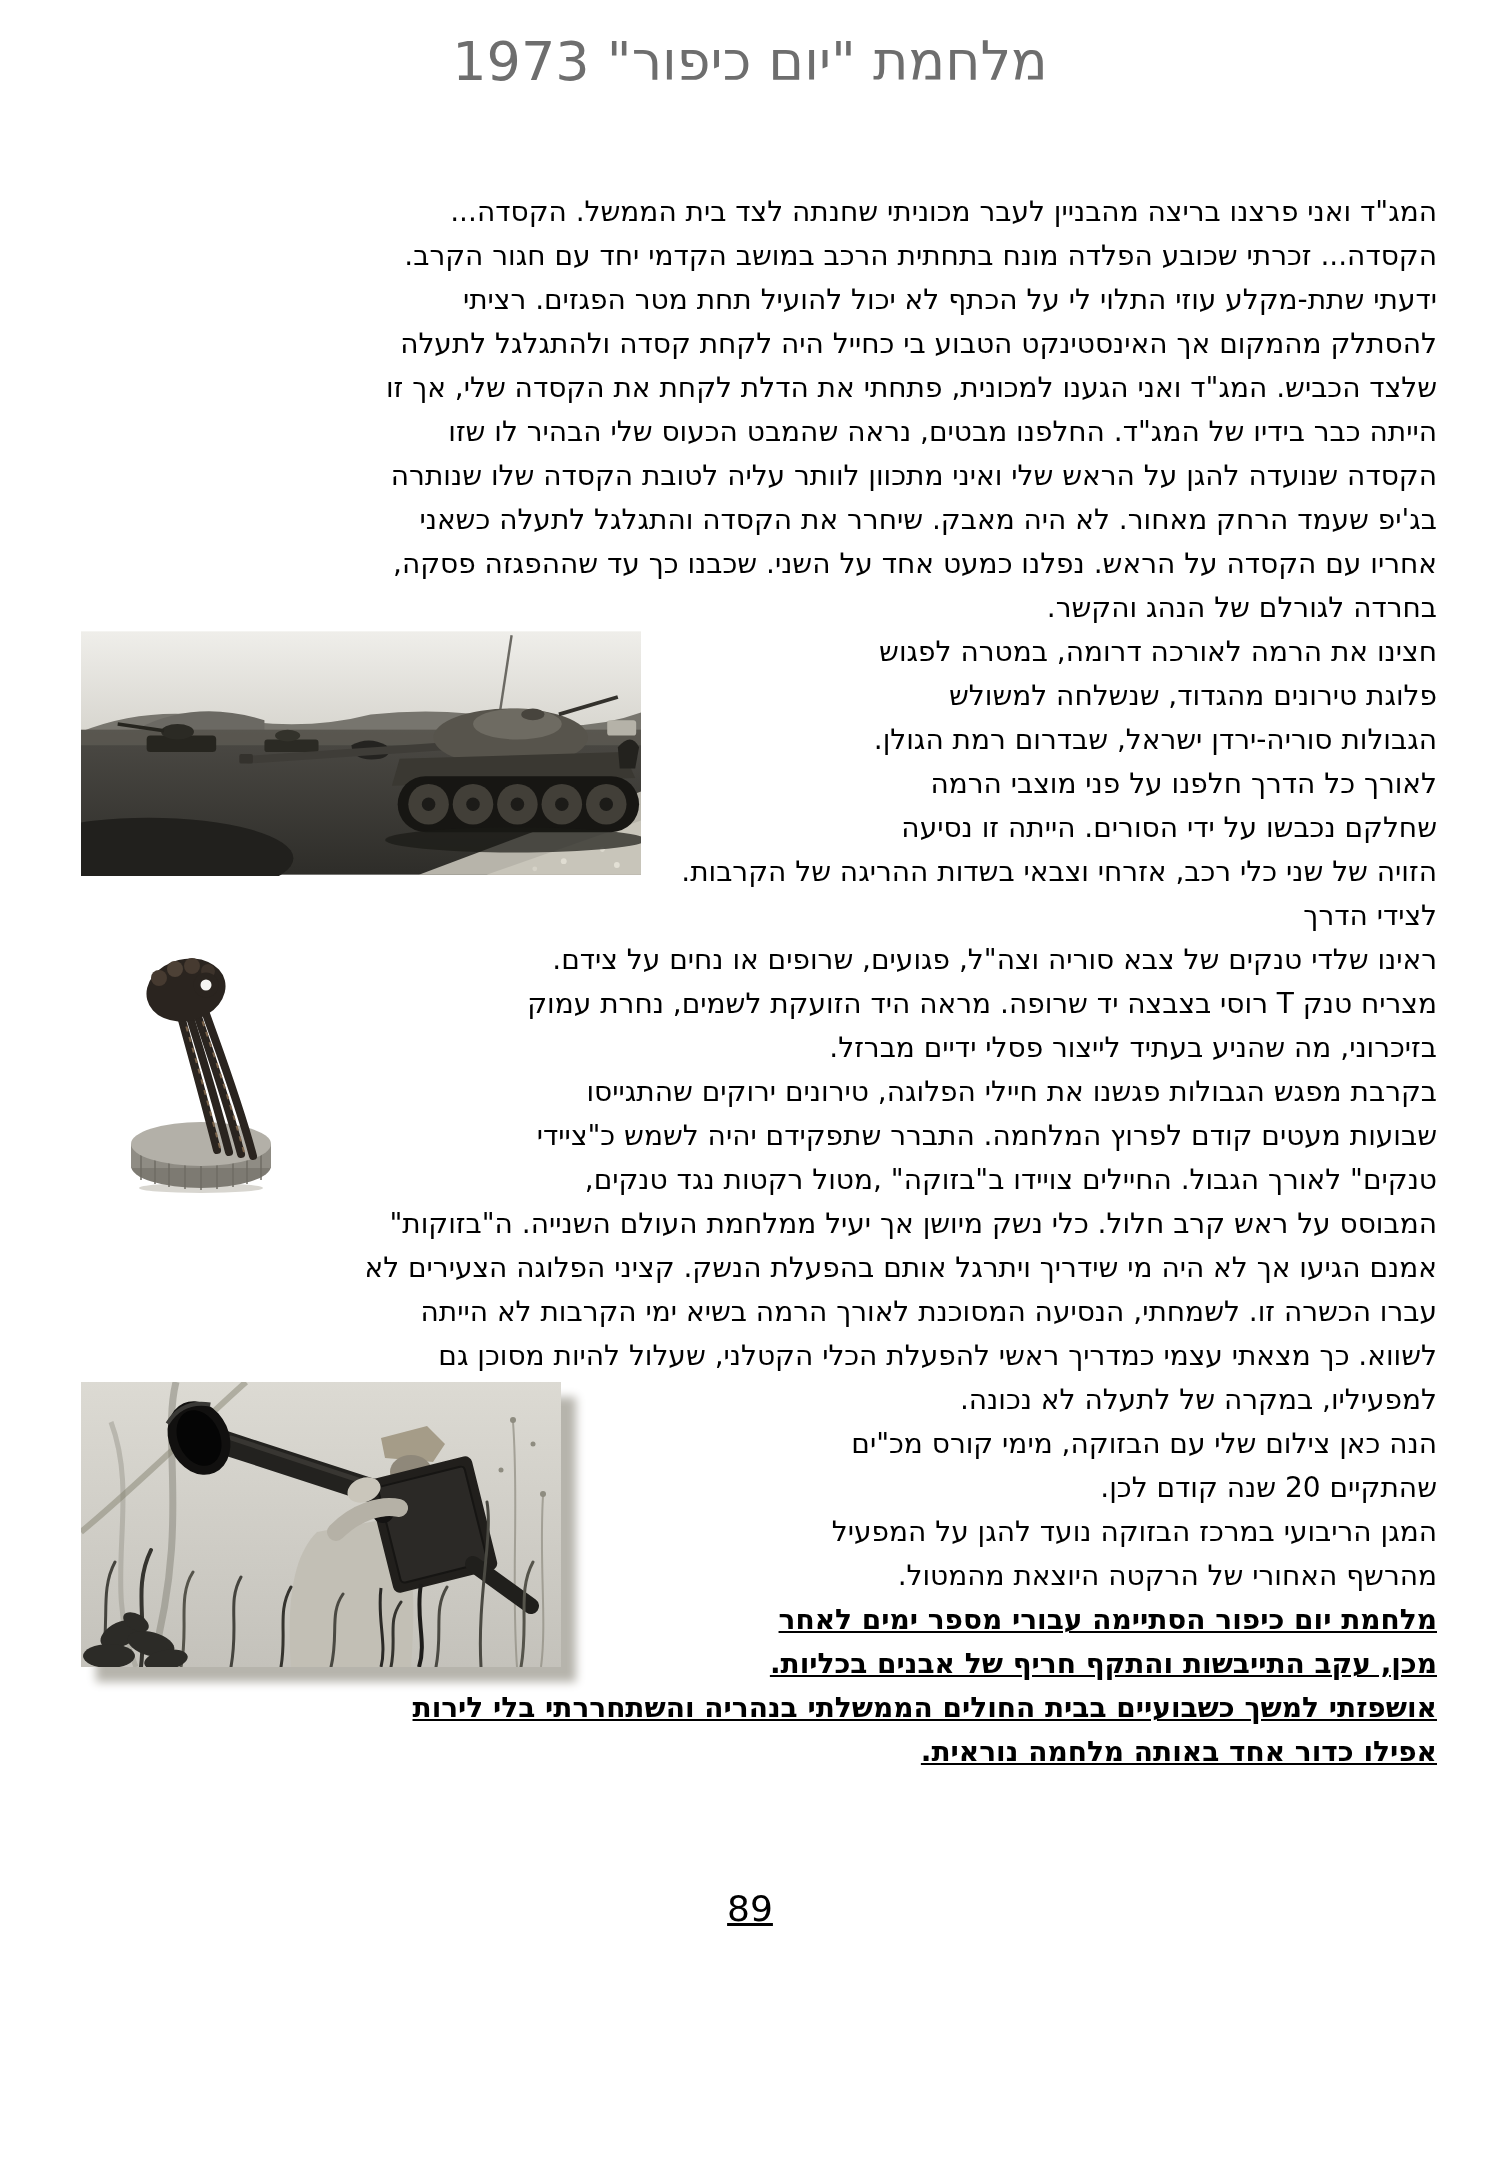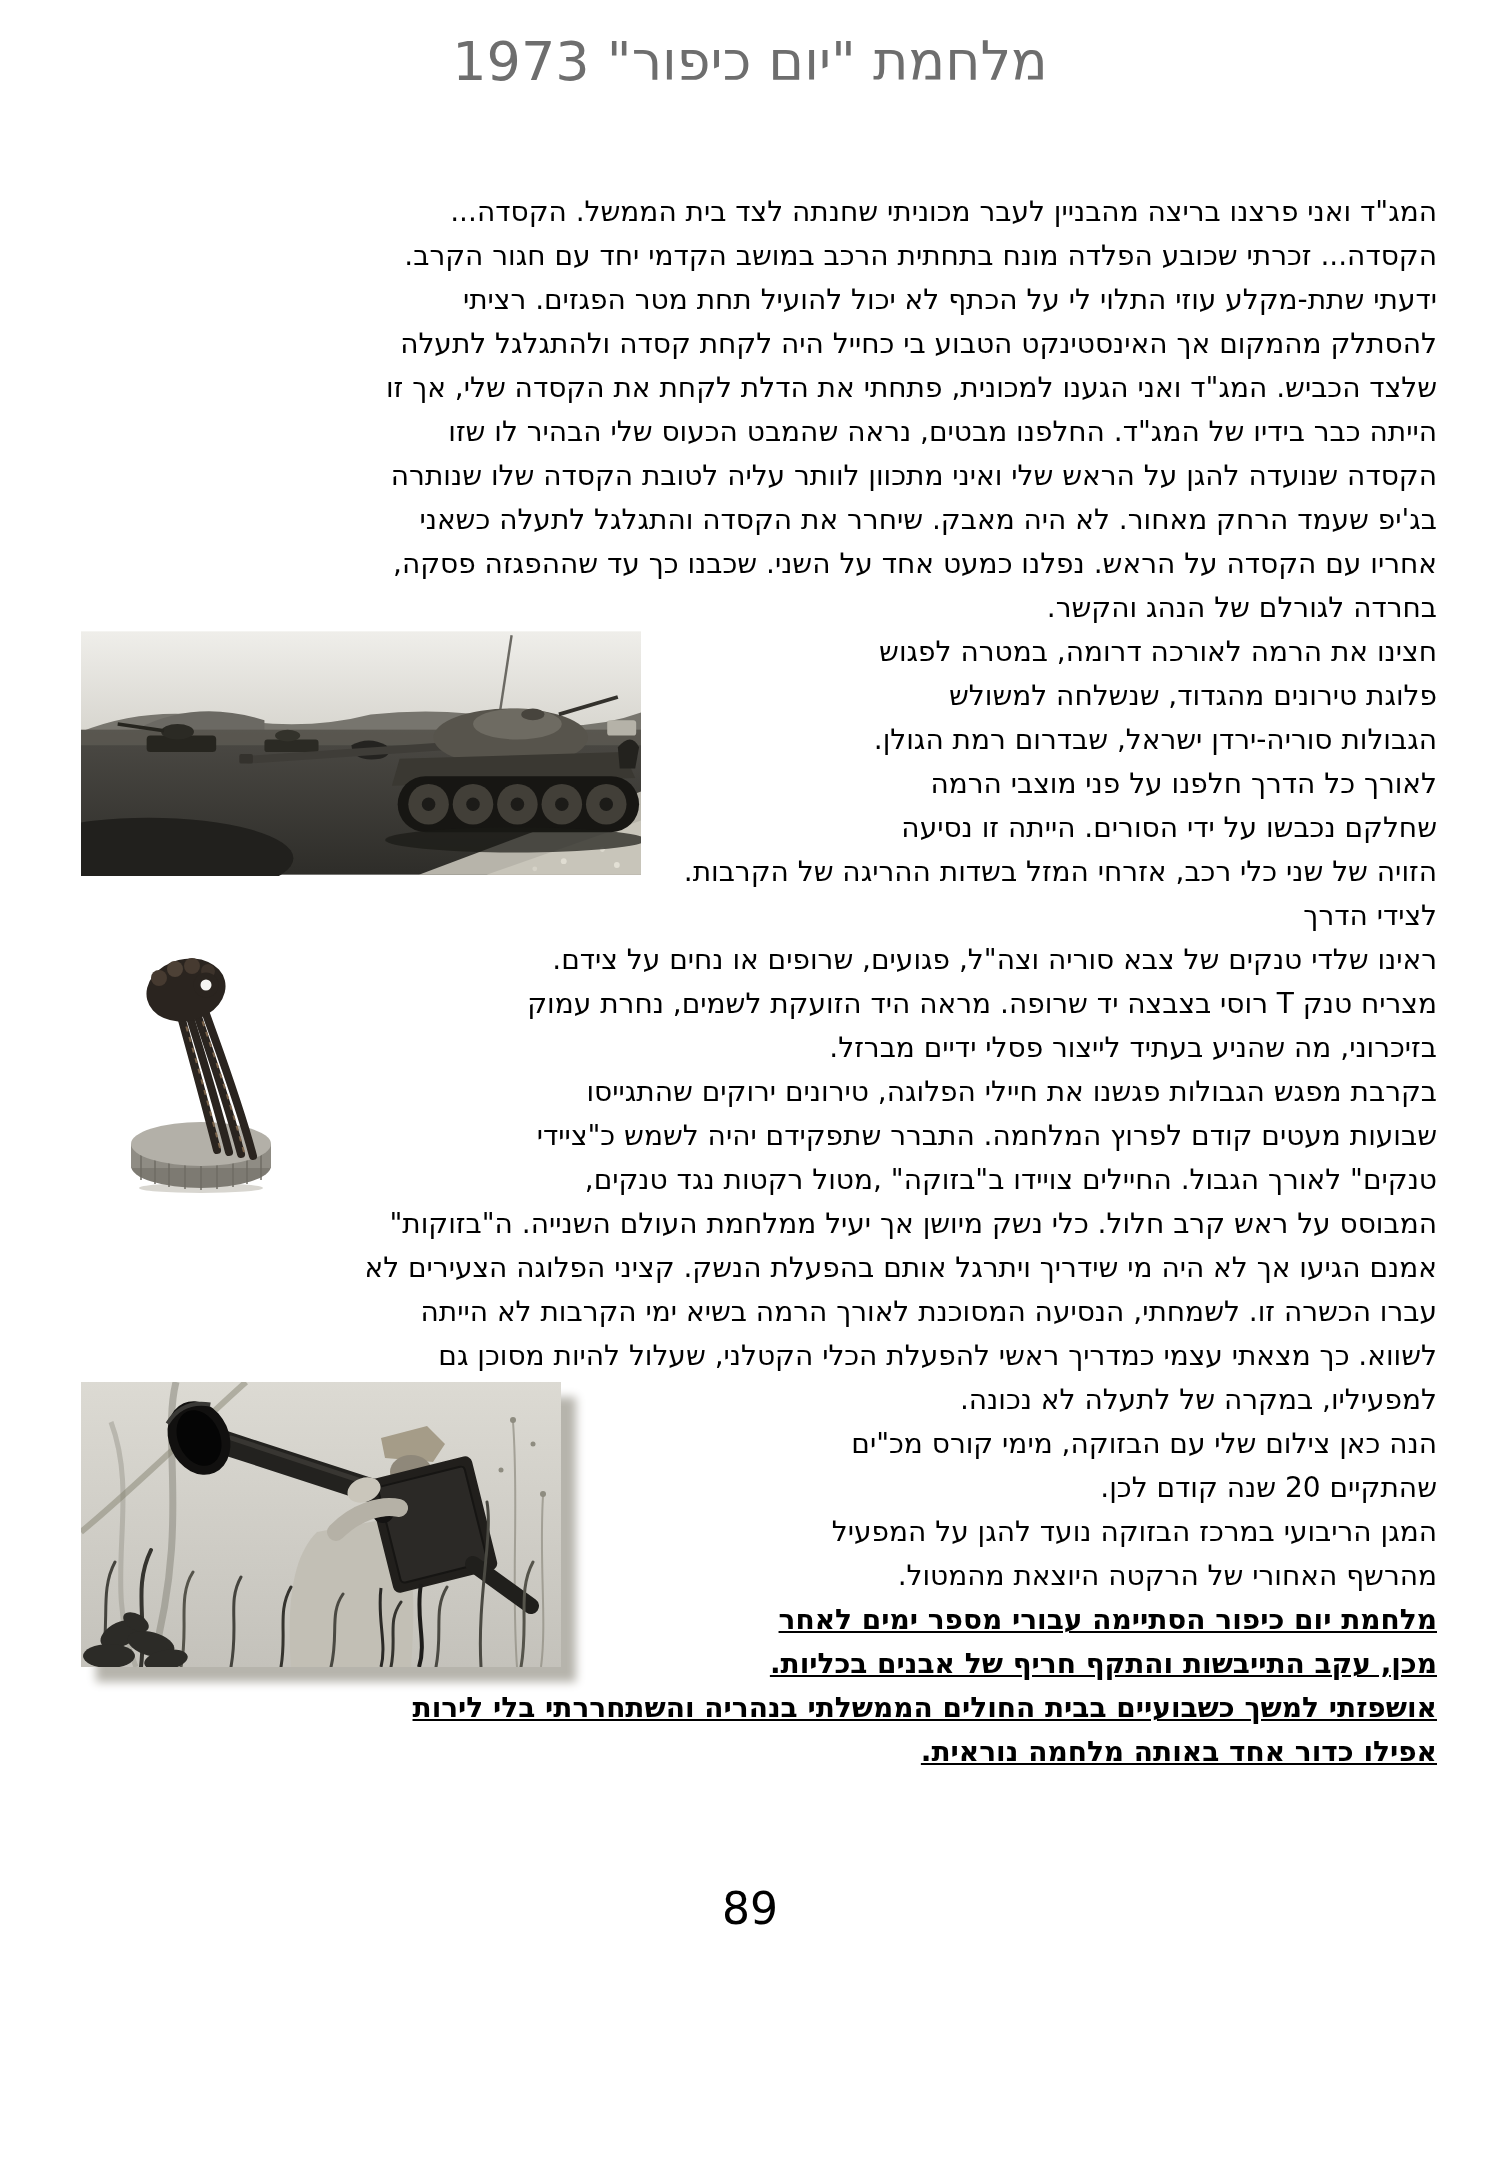--- a/index.html
+++ b/index.html
@@ -15,21 +15,21 @@
   }
   .body-text { margin-top:96px; font-size:28px; line-height:44px; text-align:right; }
   .para { margin:0; white-space:pre-line; }
   .bold-para { font-weight:bold;text-decoration:underline; }
   .float-img { float:left; background:#fff; }
   .tank-img { width:560px; height:246px; margin:0 14px 8px 18px; }
   .sculpture-img { width:215px; height:255px; margin:0 24px 6px 26px; }
   .bazooka-img { width:480px; height:285px; margin:4px 20px 14px 18px;
                  box-shadow:15px 15px 9px #b6b4ac; }
   .float-img svg { display:block; width:100%; height:100%; }
-  .page-number { direction:ltr; text-align:center; font-size:44px; line-height:50px; margin-top:110px; }
+  .page-number { direction:ltr; text-align:center; font-size:36px; line-height:50px; margin-top:110px;text-decoration:underline; }
 </style>
 </head>
 <body>
 
 <div class="page">
 
   <h1 class="doc-title">מלחמת "יום כיפור" 1973</h1>
 
   <div class="body-text">
 
@@ -107,21 +107,21 @@
           <path d="M556,120 q14,-16 22,0 l-4,22 l-16,0 Z" fill="#23221e"></path>
         </g>
       </svg>
     </div>
 
     <p class="para">חצינו את הרמה לאורכה דרומה, במטרה לפגוש
 פלוגת טירונים מהגדוד, שנשלחה למשולש
 הגבולות סוריה-ירדן ישראל, שבדרום רמת הגולן.
 לאורך כל הדרך חלפנו על פני מוצבי הרמה
 שחלקם נכבשו על ידי הסורים. הייתה זו נסיעה
-הזויה של שני כלי רכב, אזרחי המזל בשדות ההריגה של הקרבות. לצידי הדרך</p>
+הזויה של שני כלי רכב, אזרחי וצבאי בשדות ההריגה של הקרבות. לצידי הדרך</p>
 
     <div class="float-img sculpture-img">
       <svg viewBox="0 0 215 255" xmlns="http://www.w3.org/2000/svg">
         <ellipse cx="112" cy="250" rx="62" ry="5" fill="#d8d6d0"></ellipse>
         <ellipse cx="112" cy="228" rx="70" ry="22" fill="#7d7a72"></ellipse>
         <rect x="42" y="206" width="140" height="24" fill="#8f8c84"></rect>
         <g stroke="#6f6c64" stroke-width="1.5">
           <line x1="52" y1="210" x2="52" y2="242"></line>
             <line x1="66" y1="214" x2="66" y2="246"></line>
           <line x1="80" y1="216" x2="80" y2="249"></line>

